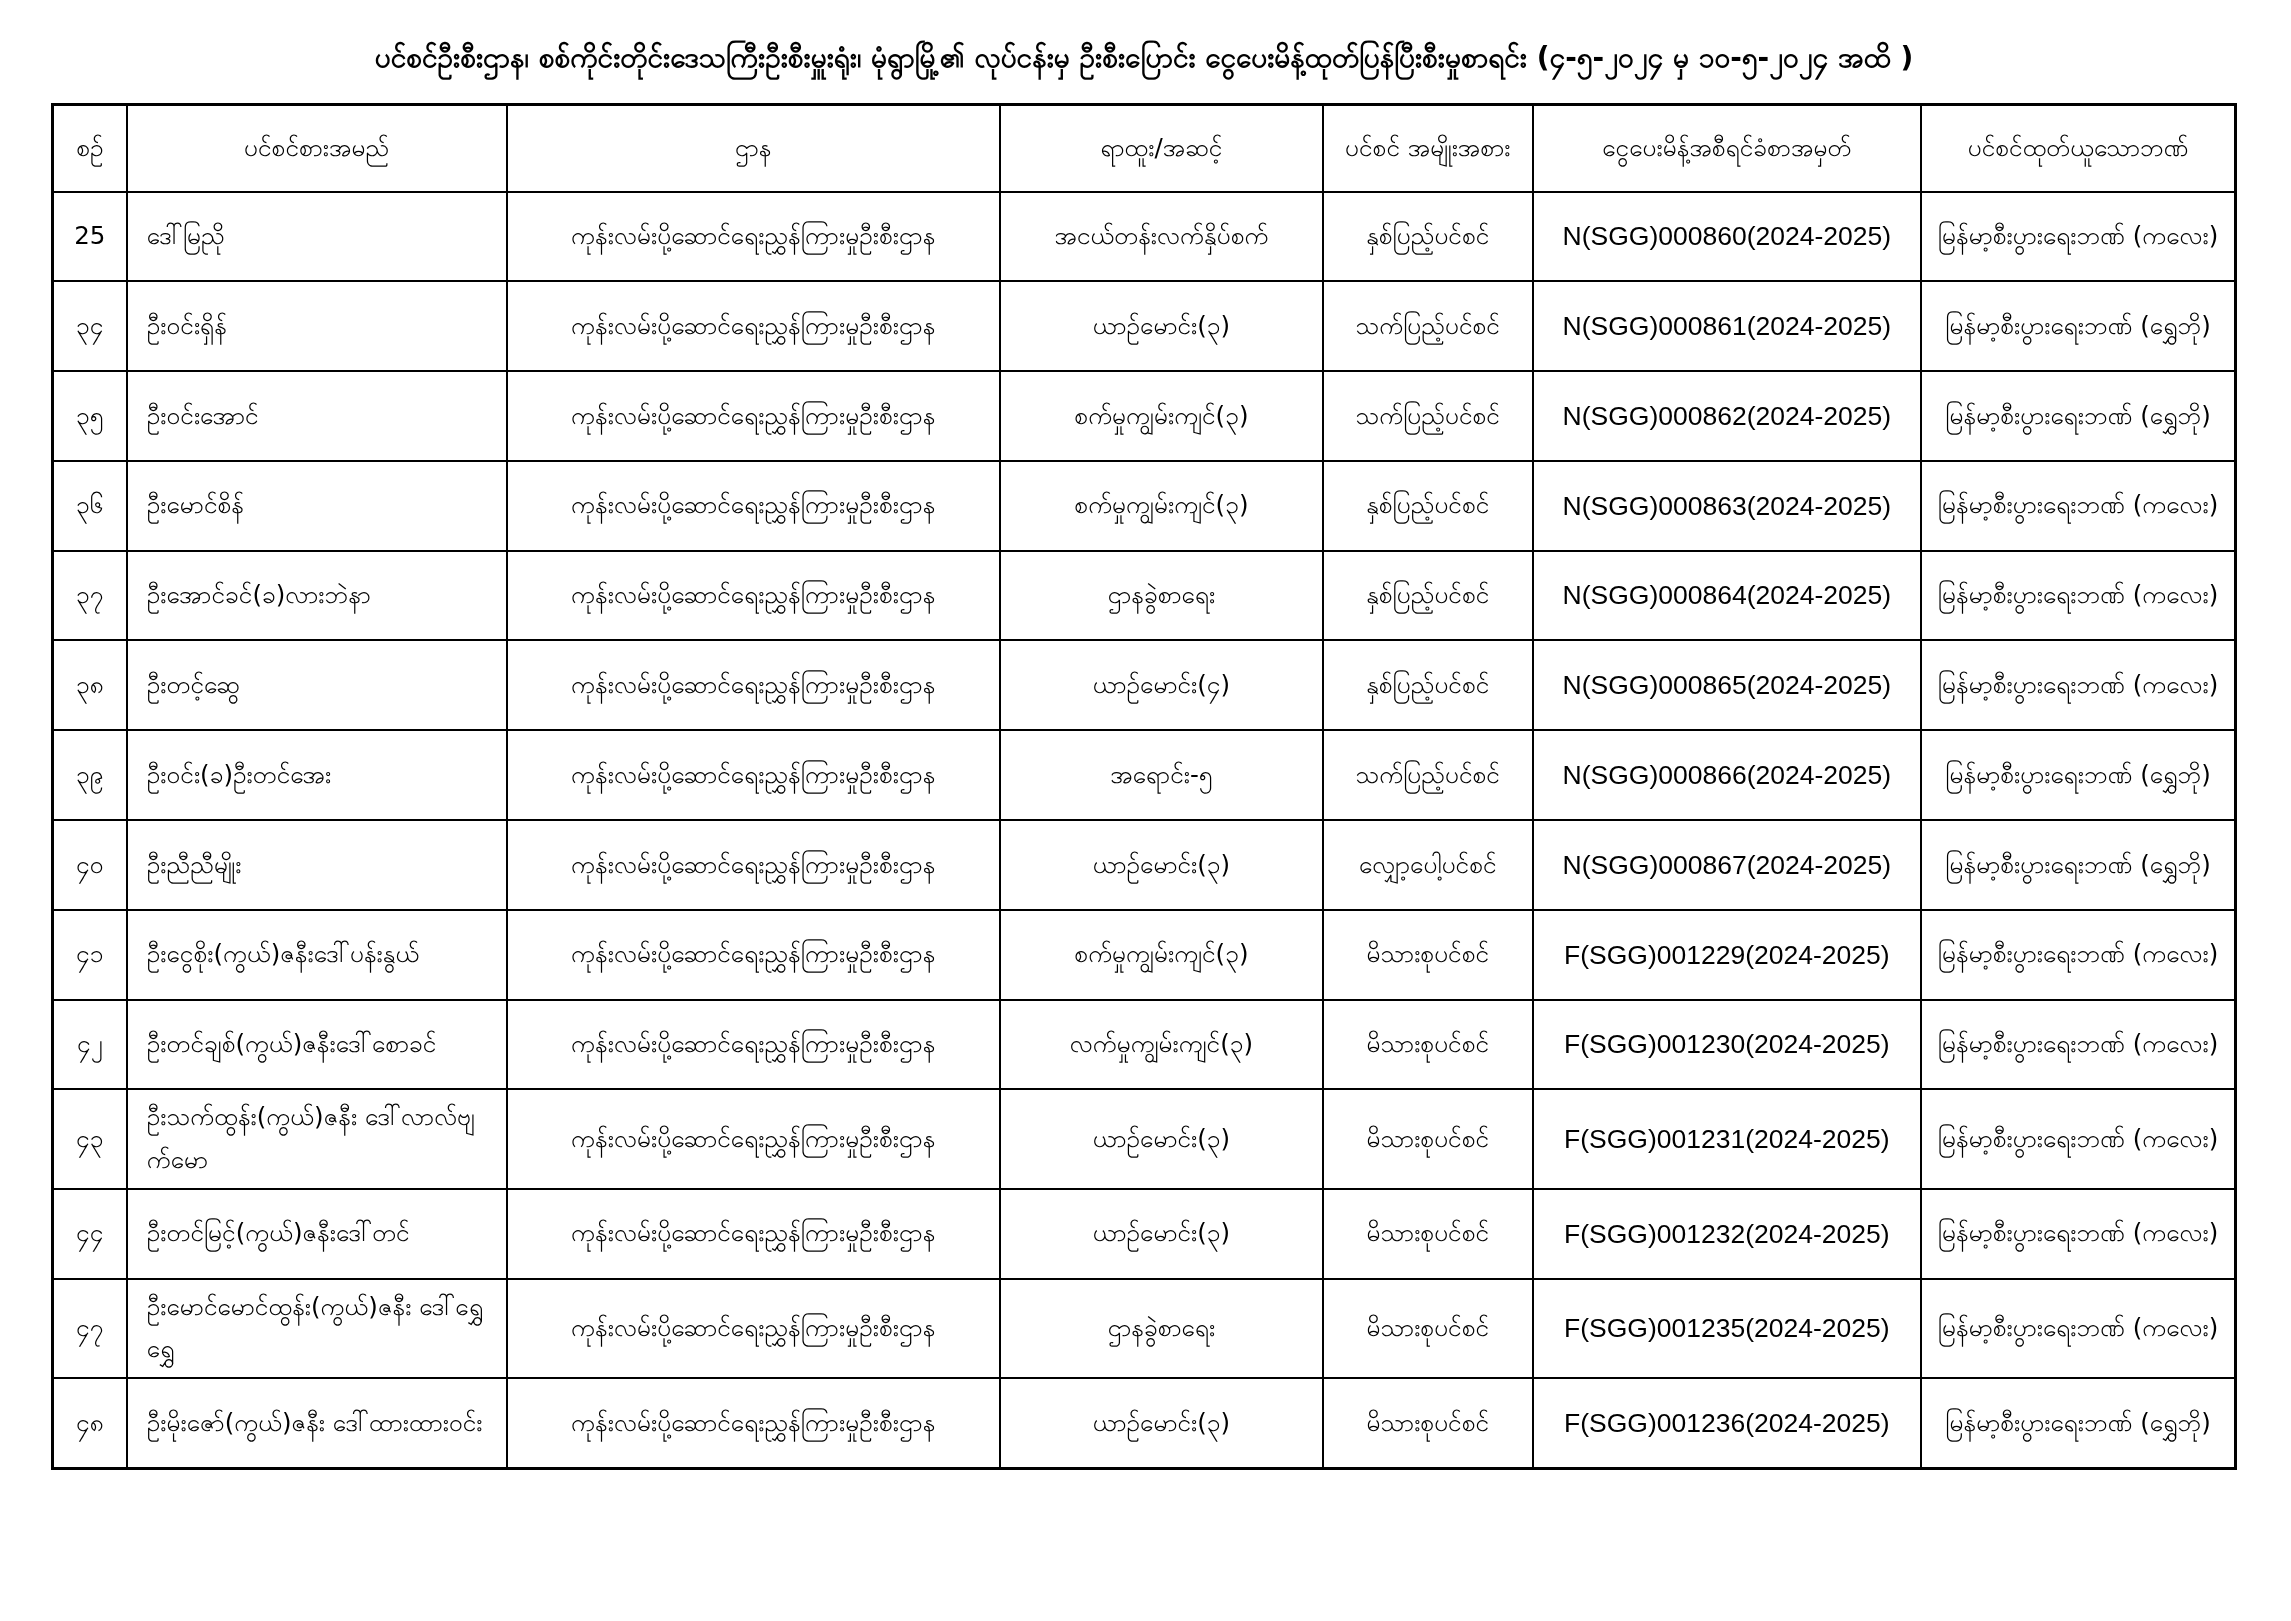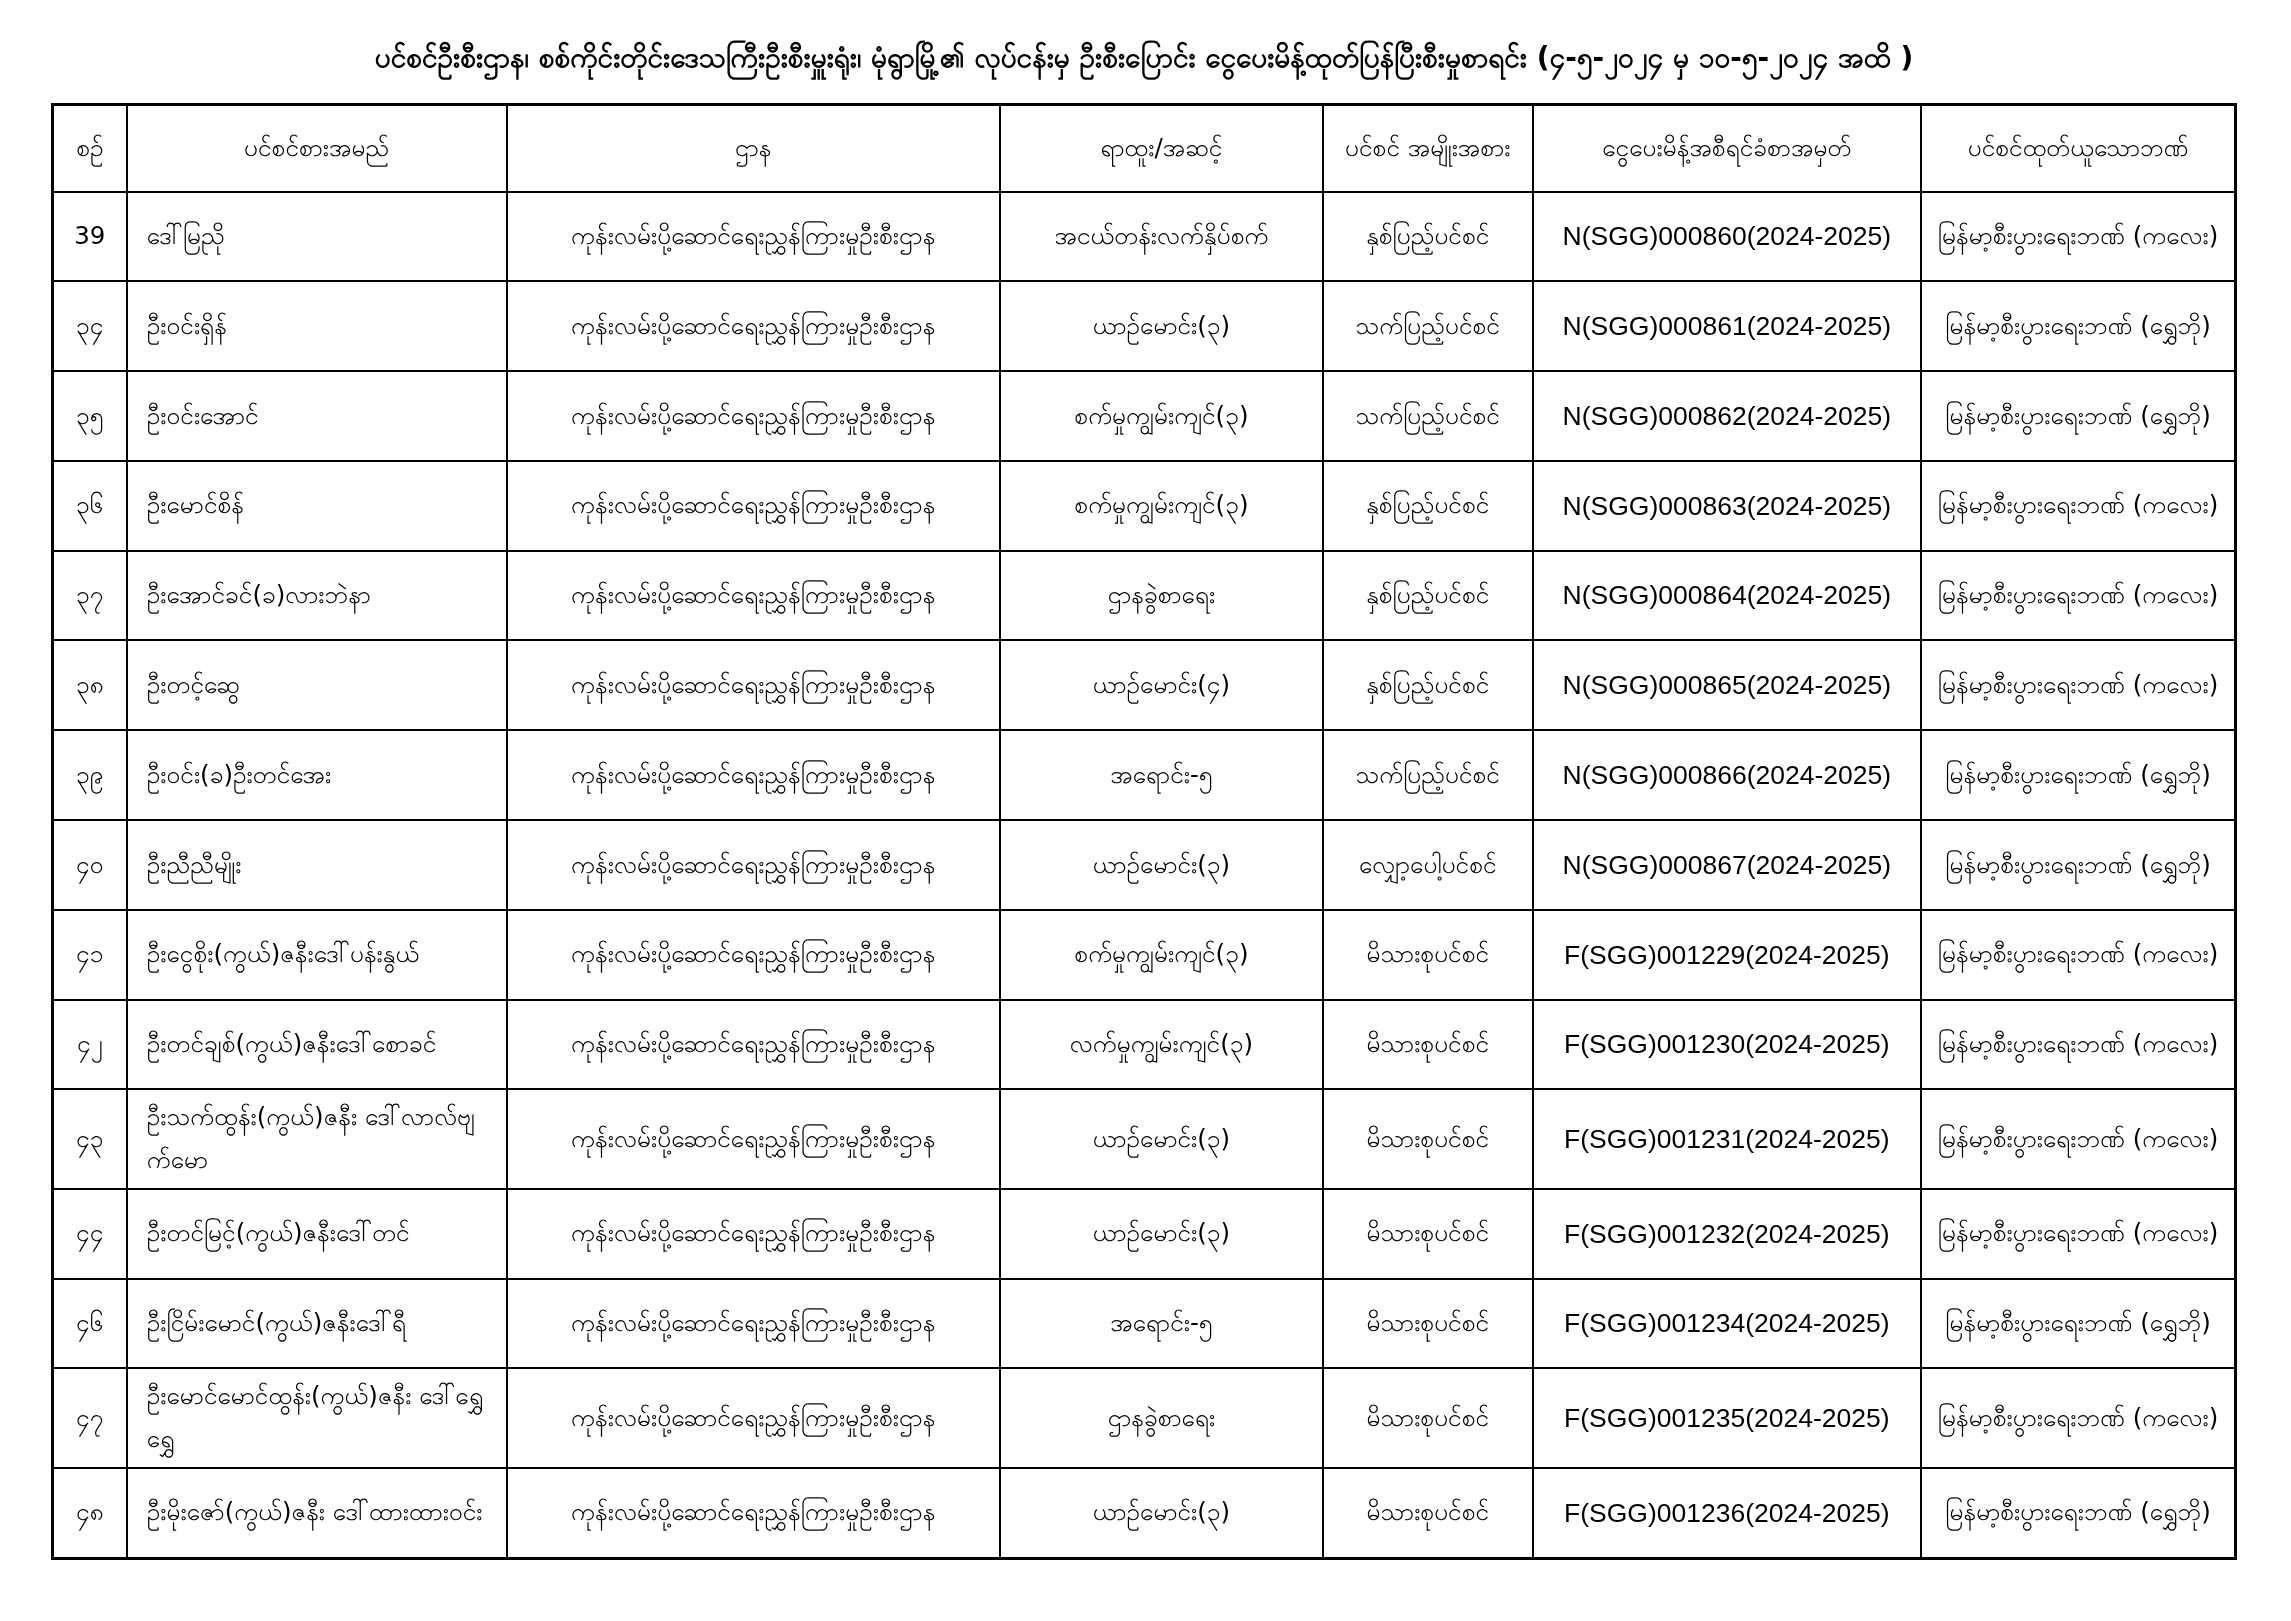--- a/index.html
+++ b/index.html
@@ -94,21 +94,21 @@
         <th>ပင်စင်စားအမည်</th>
         <th>ဌာန</th>
         <th>ရာထူး/အဆင့်</th>
         <th>ပင်စင် အမျိုးအစား</th>
         <th>ငွေပေးမိန့်အစီရင်ခံစာအမှတ်</th>
         <th>ပင်စင်ထုတ်ယူသောဘဏ်</th>
       </tr>
     </thead>
     <tbody>
         <tr>
-          <td class="col-serial">39</td>
+          <td class="col-serial">25</td>
           <td class="col-name">ဒေါ်မြညို</td>
           <td class="col-dept">ကုန်းလမ်းပို့ဆောင်ရေးညွှန်ကြားမှုဦးစီးဌာန</td>
           <td class="col-position">အငယ်တန်းလက်နှိပ်စက်</td>
           <td class="col-type">နှစ်ပြည့်ပင်စင်</td>
           <td class="col-number">N(SGG)000860(2024-2025)</td>
           <td class="col-bank">မြန်မာ့စီးပွားရေးဘဏ် (ကလေး)</td>
         </tr>
         <tr>
           <td class="col-serial">၃၄</td>
           <td class="col-name">ဦးဝင်းရှိန်</td>
@@ -202,29 +202,20 @@
         <tr>
           <td class="col-serial">၄၄</td>
           <td class="col-name">ဦးတင်မြင့်(ကွယ်)ဇနီးဒေါ်တင်</td>
           <td class="col-dept">ကုန်းလမ်းပို့ဆောင်ရေးညွှန်ကြားမှုဦးစီးဌာန</td>
           <td class="col-position">ယာဉ်မောင်း(၃)</td>
           <td class="col-type">မိသားစုပင်စင်</td>
           <td class="col-number">F(SGG)001232(2024-2025)</td>
           <td class="col-bank">မြန်မာ့စီးပွားရေးဘဏ် (ကလေး)</td>
         </tr>
         <tr>
-          <td class="col-serial">၄၆</td>
-          <td class="col-name">ဦးငြိမ်းမောင်(ကွယ်)ဇနီးဒေါ်ရီ</td>
-          <td class="col-dept">ကုန်းလမ်းပို့ဆောင်ရေးညွှန်ကြားမှုဦးစီးဌာန</td>
-          <td class="col-position">အရောင်း-၅</td>
-          <td class="col-type">မိသားစုပင်စင်</td>
-          <td class="col-number">F(SGG)001234(2024-2025)</td>
-          <td class="col-bank">မြန်မာ့စီးပွားရေးဘဏ် (ရွှေဘို)</td>
-        </tr>
-        <tr>
           <td class="col-serial">၄၇</td>
           <td class="col-name">ဦးမောင်မောင်ထွန်း(ကွယ်)ဇနီး ဒေါ်ရွှေရွှေ</td>
           <td class="col-dept">ကုန်းလမ်းပို့ဆောင်ရေးညွှန်ကြားမှုဦးစီးဌာန</td>
           <td class="col-position">ဌာနခွဲစာရေး</td>
           <td class="col-type">မိသားစုပင်စင်</td>
           <td class="col-number">F(SGG)001235(2024-2025)</td>
           <td class="col-bank">မြန်မာ့စီးပွားရေးဘဏ် (ကလေး)</td>
         </tr>
         <tr>
           <td class="col-serial">၄၈</td>

